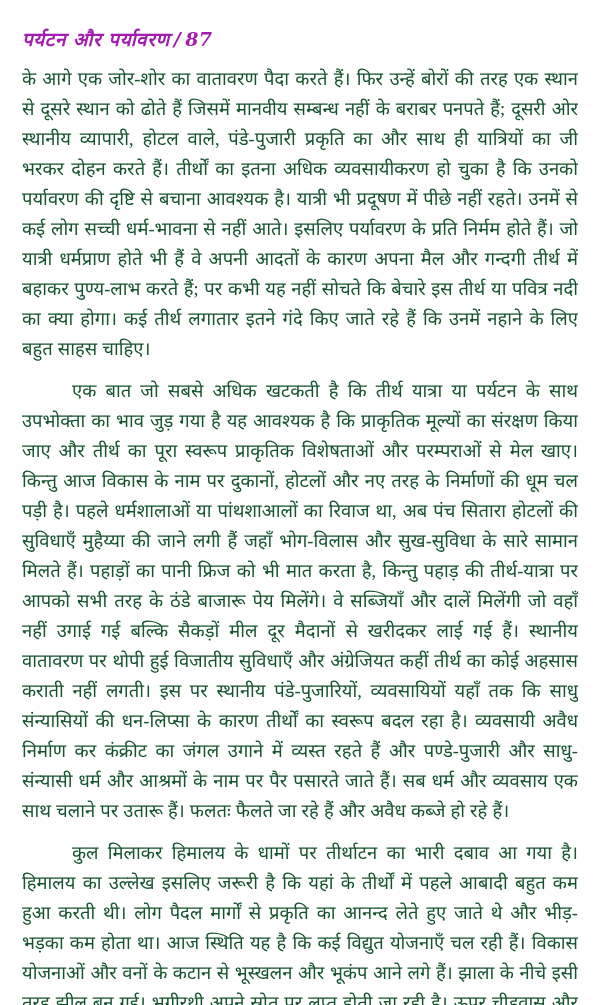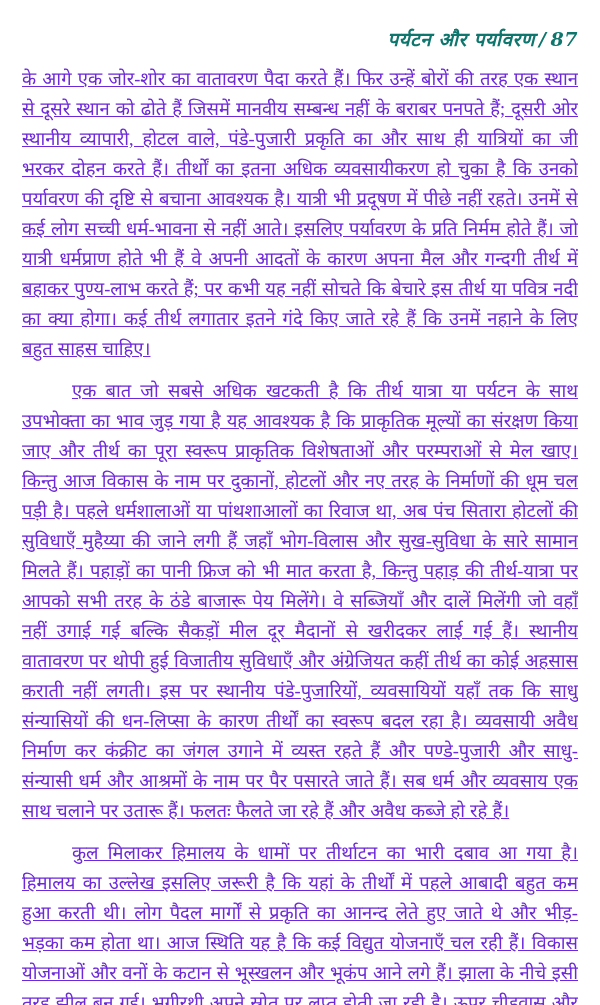--- a/index.html
+++ b/index.html
@@ -18,27 +18,26 @@
     background: #ffffff;
     overflow: hidden;
     box-sizing: border-box;
   }
   .page-header {
     position: absolute;
     top: 26px;
     left: 22px;
     right: 22px;
     height: 30px;
-    text-align: right;
     font-family: "DejaVu Serif", "Liberation Serif", serif;
     font-style: italic;
     font-weight: bold;
     font-size: 19px;
     letter-spacing: 0.5px;
-    color: #0f766e;
+    color: #a21caf;
     white-space: nowrap;
   }
   .page-header .hdr-sep {
     display: inline-block;
     padding: 0 4px;
     font-style: italic;
     font-weight: bold;
   }
   .page-header .hdr-num {
     display: inline-block;
@@ -51,27 +50,26 @@
     left: 22px;
     width: 556px;
     bottom: 0;
   }
   p.para {
     margin: 0;
     padding: 0;
     font-family: "Liberation Serif", "DejaVu Serif", serif;
     font-size: 18.4px;
     line-height: 30px;
-    color: #6d28d9;
+    color: #14532d;
     text-align: justify;
     text-justify: inter-word;
     word-spacing: 0.5px;
     -webkit-hyphens: none;
     hyphens: none;
-    text-decoration: underline;
   }
   p.para.indent {
     text-indent: 50px;
   }
   p.para + p.para {
     margin-top: 12px;
   }
   
   .clip-bottom {
     overflow: hidden;

